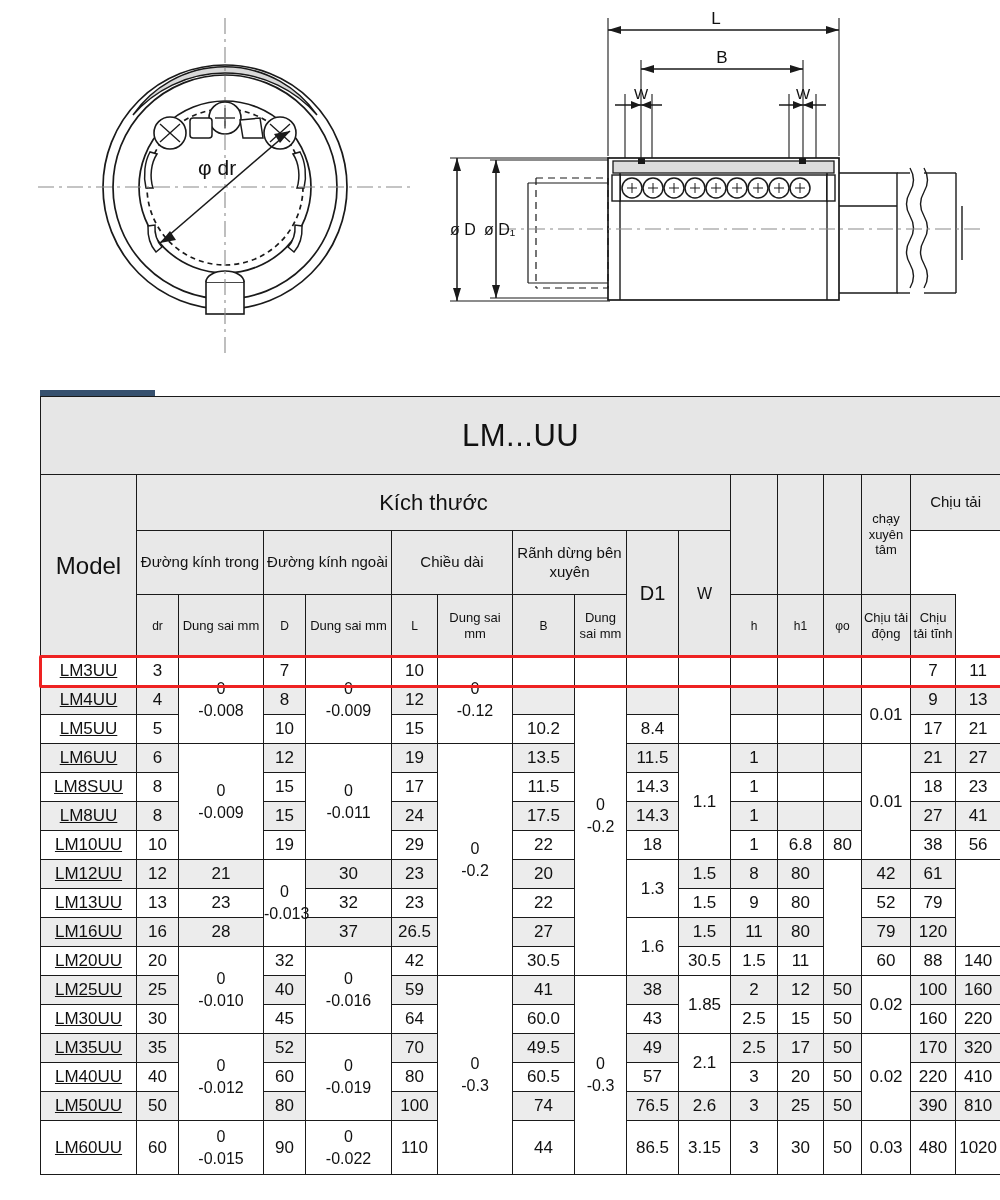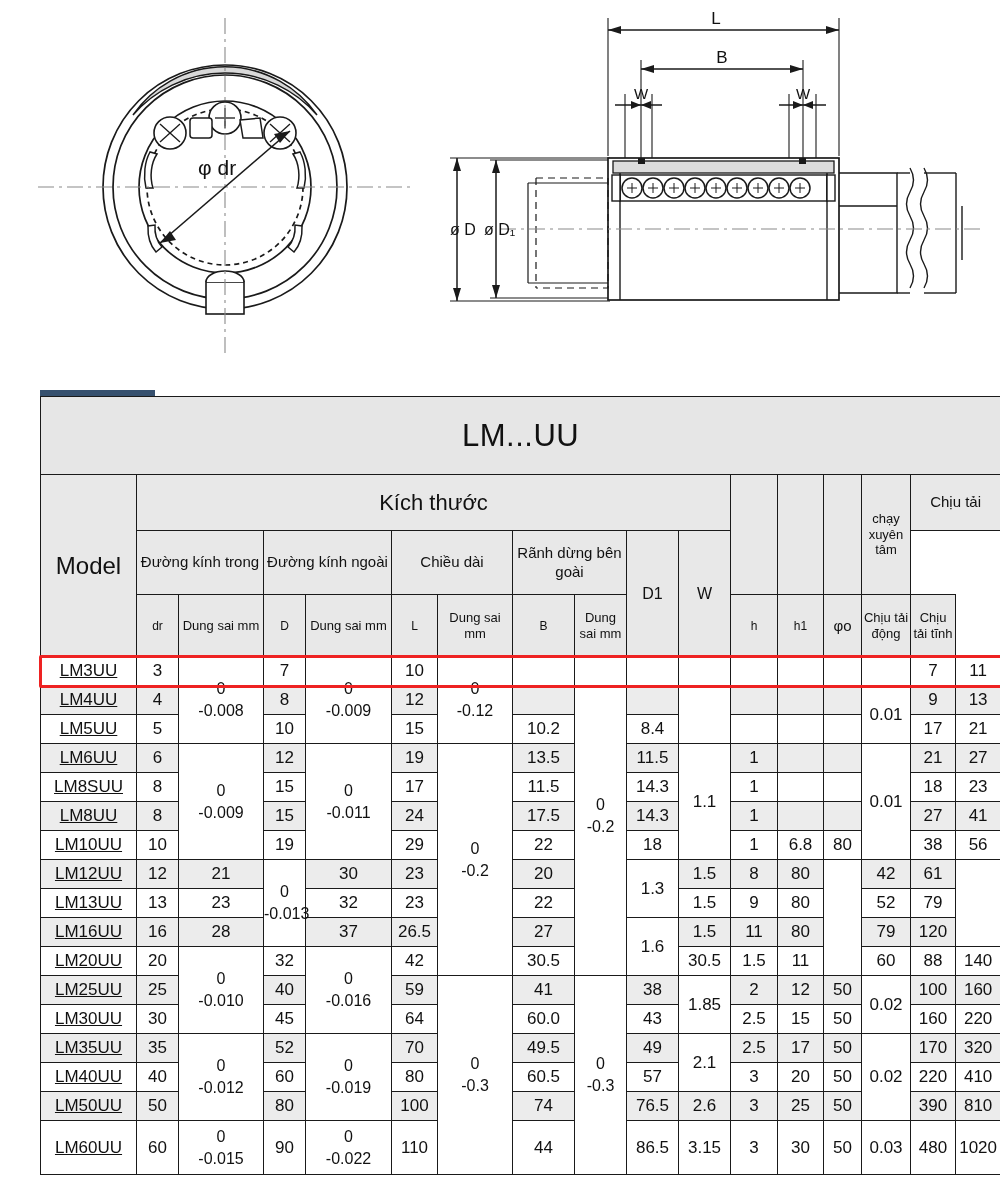--- a/index.html
+++ b/index.html
@@ -44,21 +44,21 @@
     font-size:31px;
     height:78px;
     letter-spacing:0.5px;
   }
   .hdr { background:#e8e8e8; }
   .hdr-big { font-size:22px; }
   .hdr-model { font-size:24px; }
   .hdr-mid { font-size:15px; line-height:1.22; padding:3px 1px; }
   .hdr-sm { font-size:13px; line-height:1.2; padding:2px 1px; }
   .hdr-sym { font-size:12px; }
-  .hdr-sym2 { font-size:15px; }
+  .hdr-sym2 { font-size:12px; }
 
   td.d { font-size:17px; height:29px; }
   td.model { font-size:17px;text-decoration:underline; }
   tr.alt td.band { background:#ececec; }
   td.tol { font-size:16px; line-height:1.35; }
 
   .hl-box{
     position:absolute;
     border:3px solid #ee2222;
     pointer-events:none;
@@ -299,22 +299,22 @@
         <td class="hdr" rowspan="2"></td>
         <td class="hdr" rowspan="2"></td>
         <td class="hdr hdr-sm" rowspan="2">chạy xuyên tâm</td>
         <td class="hdr hdr-mid" colspan="2">Chịu tải</td>
       </tr>
 
       <tr>
         <td class="hdr hdr-mid" colspan="2" style="height:64px">Đường kính trong</td>
         <td class="hdr hdr-mid" colspan="2">Đường kính ngoài</td>
         <td class="hdr hdr-mid" colspan="2">Chiều dài</td>
-        <td class="hdr hdr-mid" colspan="2">Rãnh dừng bên goài</td>
-        <td class="hdr" rowspan="2" style="font-size:16px">D1</td>
+        <td class="hdr hdr-mid" colspan="2">Rãnh dừng bên xuyên</td>
+        <td class="hdr" rowspan="2" style="font-size:20px">D1</td>
         <td class="hdr" rowspan="2" style="font-size:16px">W</td>
       </tr>
 
       <tr>
         <td class="hdr hdr-sym" style="height:62px">dr</td>
         <td class="hdr hdr-sm">Dung sai mm</td>
         <td class="hdr hdr-sym">D</td>
         <td class="hdr hdr-sm">Dung sai mm</td>
         <td class="hdr hdr-sym">L</td>
         <td class="hdr hdr-sm">Dung sai mm</td>

